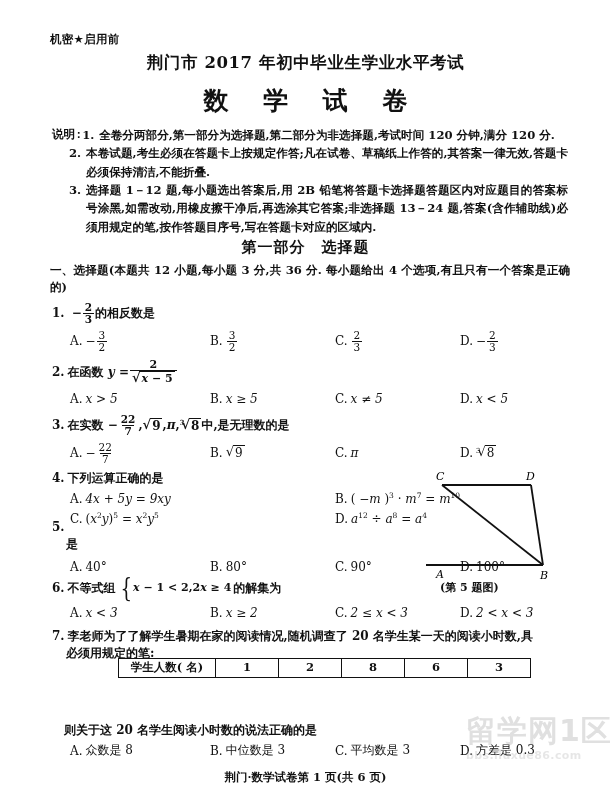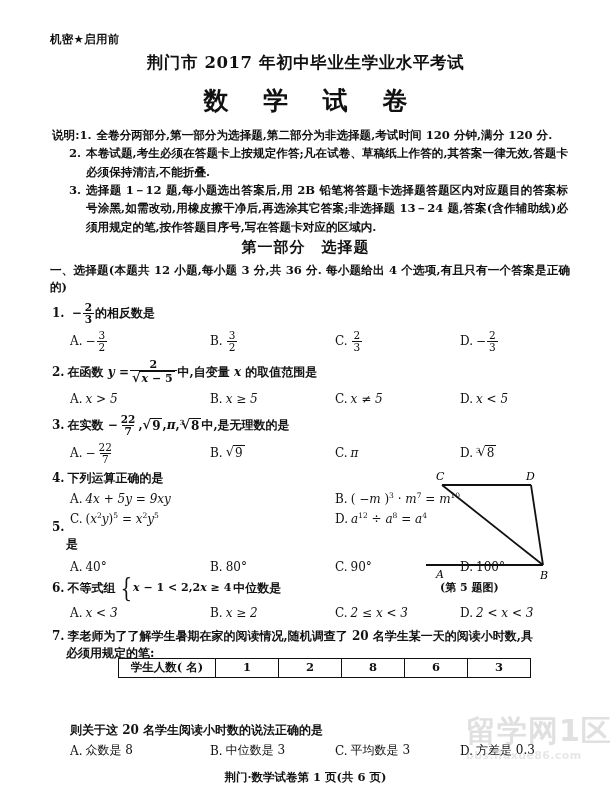--- a/index.html
+++ b/index.html
@@ -60,20 +60,21 @@
     font-size: 11.6px;
     line-height: 1.58;
     font-weight: bold;
   }
   .note-row {
     display: flex;
     align-items: flex-start;
   }
   .note-label {
     white-space: nowrap;
+    font-family: Liberation Mono, monospace;
   }
   .note-num {
     width: 17px;
     flex: 0 0 17px;
     text-align: left;
   }
   .note-body {
     flex: 1;
     text-align: justify;
   }
@@ -226,21 +227,21 @@
   }
   table.stat td.head {
     width: 88px;
     padding: 2px 4px;
   }
   table.stat td.val {
     width: 62px;
   }
   .q7-tail {
     position: absolute;
-    left: 70px;
+    left: 64px;
     top: 722px;
     font-size: 12px;
     font-weight: bold;
   }
   .q7-opts {
     position: absolute;
     left: 70px;
     top: 742px;
     display: flex;
     font-size: 12px;
@@ -356,21 +357,20 @@
     <div class="qtext">
       <span class="qnum">2.</span>
       <span>在函数&nbsp;<span class="mi">y</span>&nbsp;=</span>
       <span class="frac" style="font-size:11px;">
         <span class="num">2</span>
         <span class="den"><span class="sqrt">
               <span class="radical">√</span>
               <span class="radicand"><span class="mi">x</span>&nbsp;−&nbsp;5</span>
             </span></span>
       </span>
-      <span>中,自变量&nbsp;<span class="mi">x</span>&nbsp;的取值范围是</span>
     </div>
     <div class="opts">
       <div class="opt" style="width:140px; padding-left:18px;">
         <span class="lab">A.</span>
         <span class="mi">x &gt; 5</span>
       </div>
       <div class="opt" style="width:125px;">
         <span class="lab">B.</span>
         <span class="mi">x ≥ 5</span>
       </div>
@@ -486,21 +486,21 @@
     <div class="qtext">
       <span class="qnum">6.</span>
       <span>不等式组</span>
       <span class="brace-sys">
         <span class="brace">{</span>
         <span class="rows">
           <span><span class="mi">x</span>&nbsp;−&nbsp;1&nbsp;&lt;&nbsp;2,</span>
           <span>2<span class="mi">x</span>&nbsp;≥&nbsp;4</span>
         </span>
       </span>
-      <span>中位数是</span>
+      <span>的解集为</span>
     </div>
     <div class="opts" style="margin-top:6px;">
       <div class="opt" style="width:140px; padding-left:18px;">
         <span class="lab">A.</span>
         <span class="mi">x &lt; 3</span>
       </div>
       <div class="opt" style="width:125px;">
         <span class="lab">B.</span>
         <span class="mi">x ≥ 2</span>
       </div>

